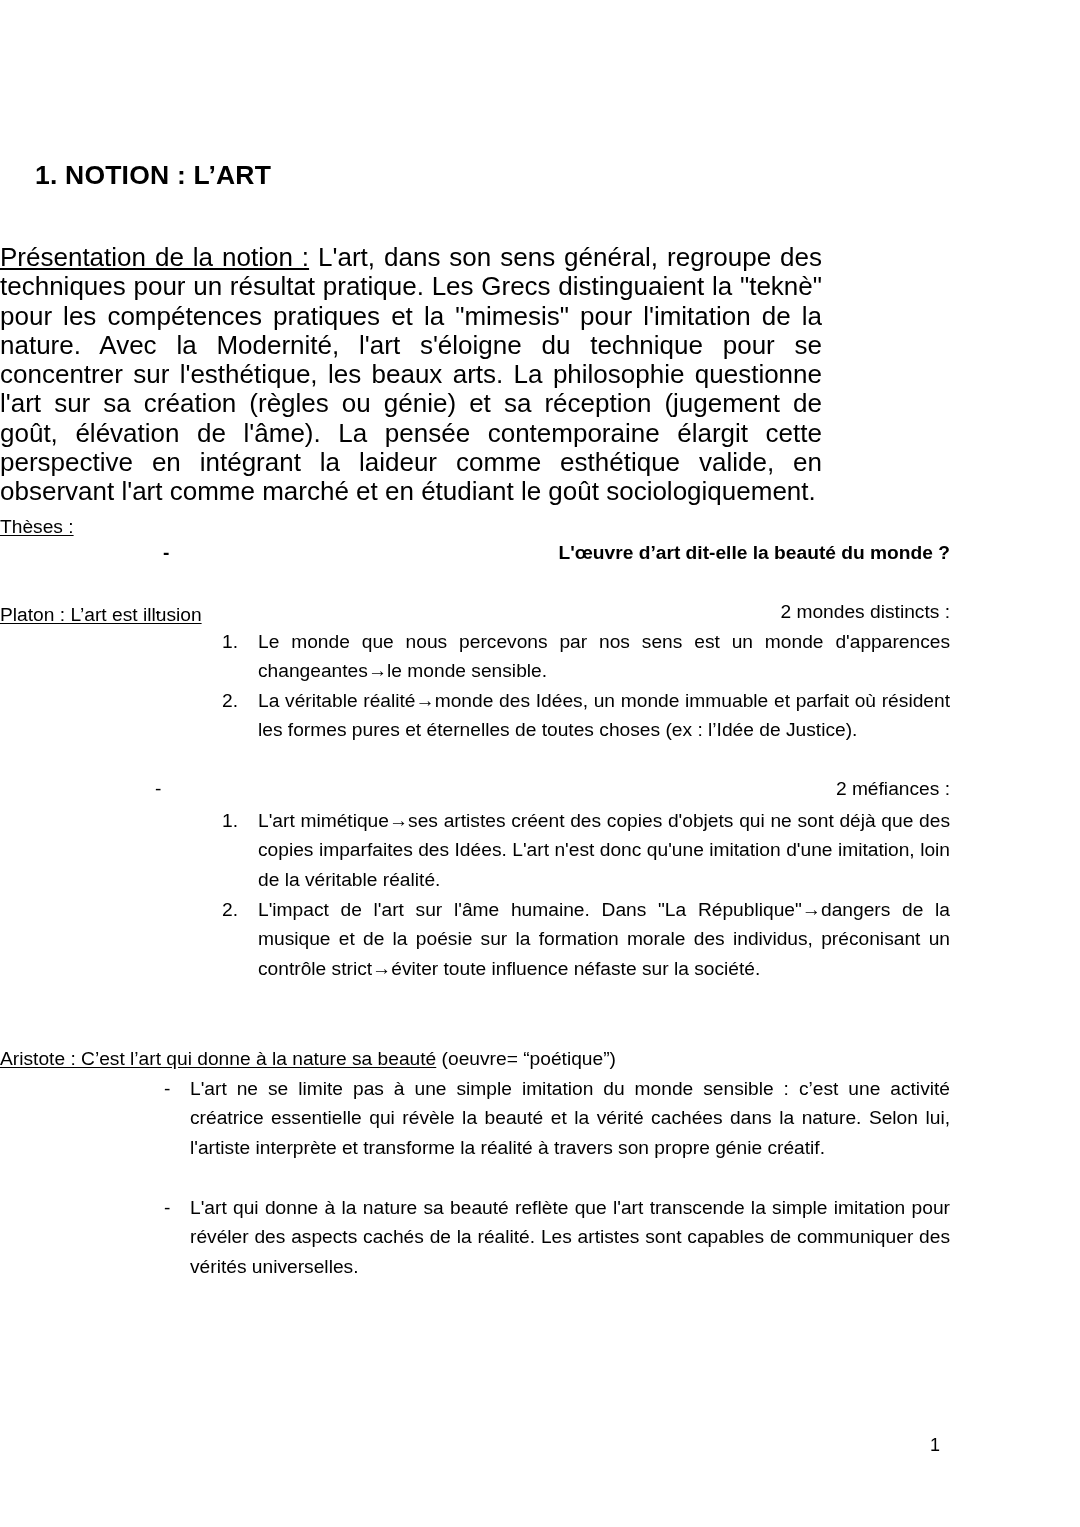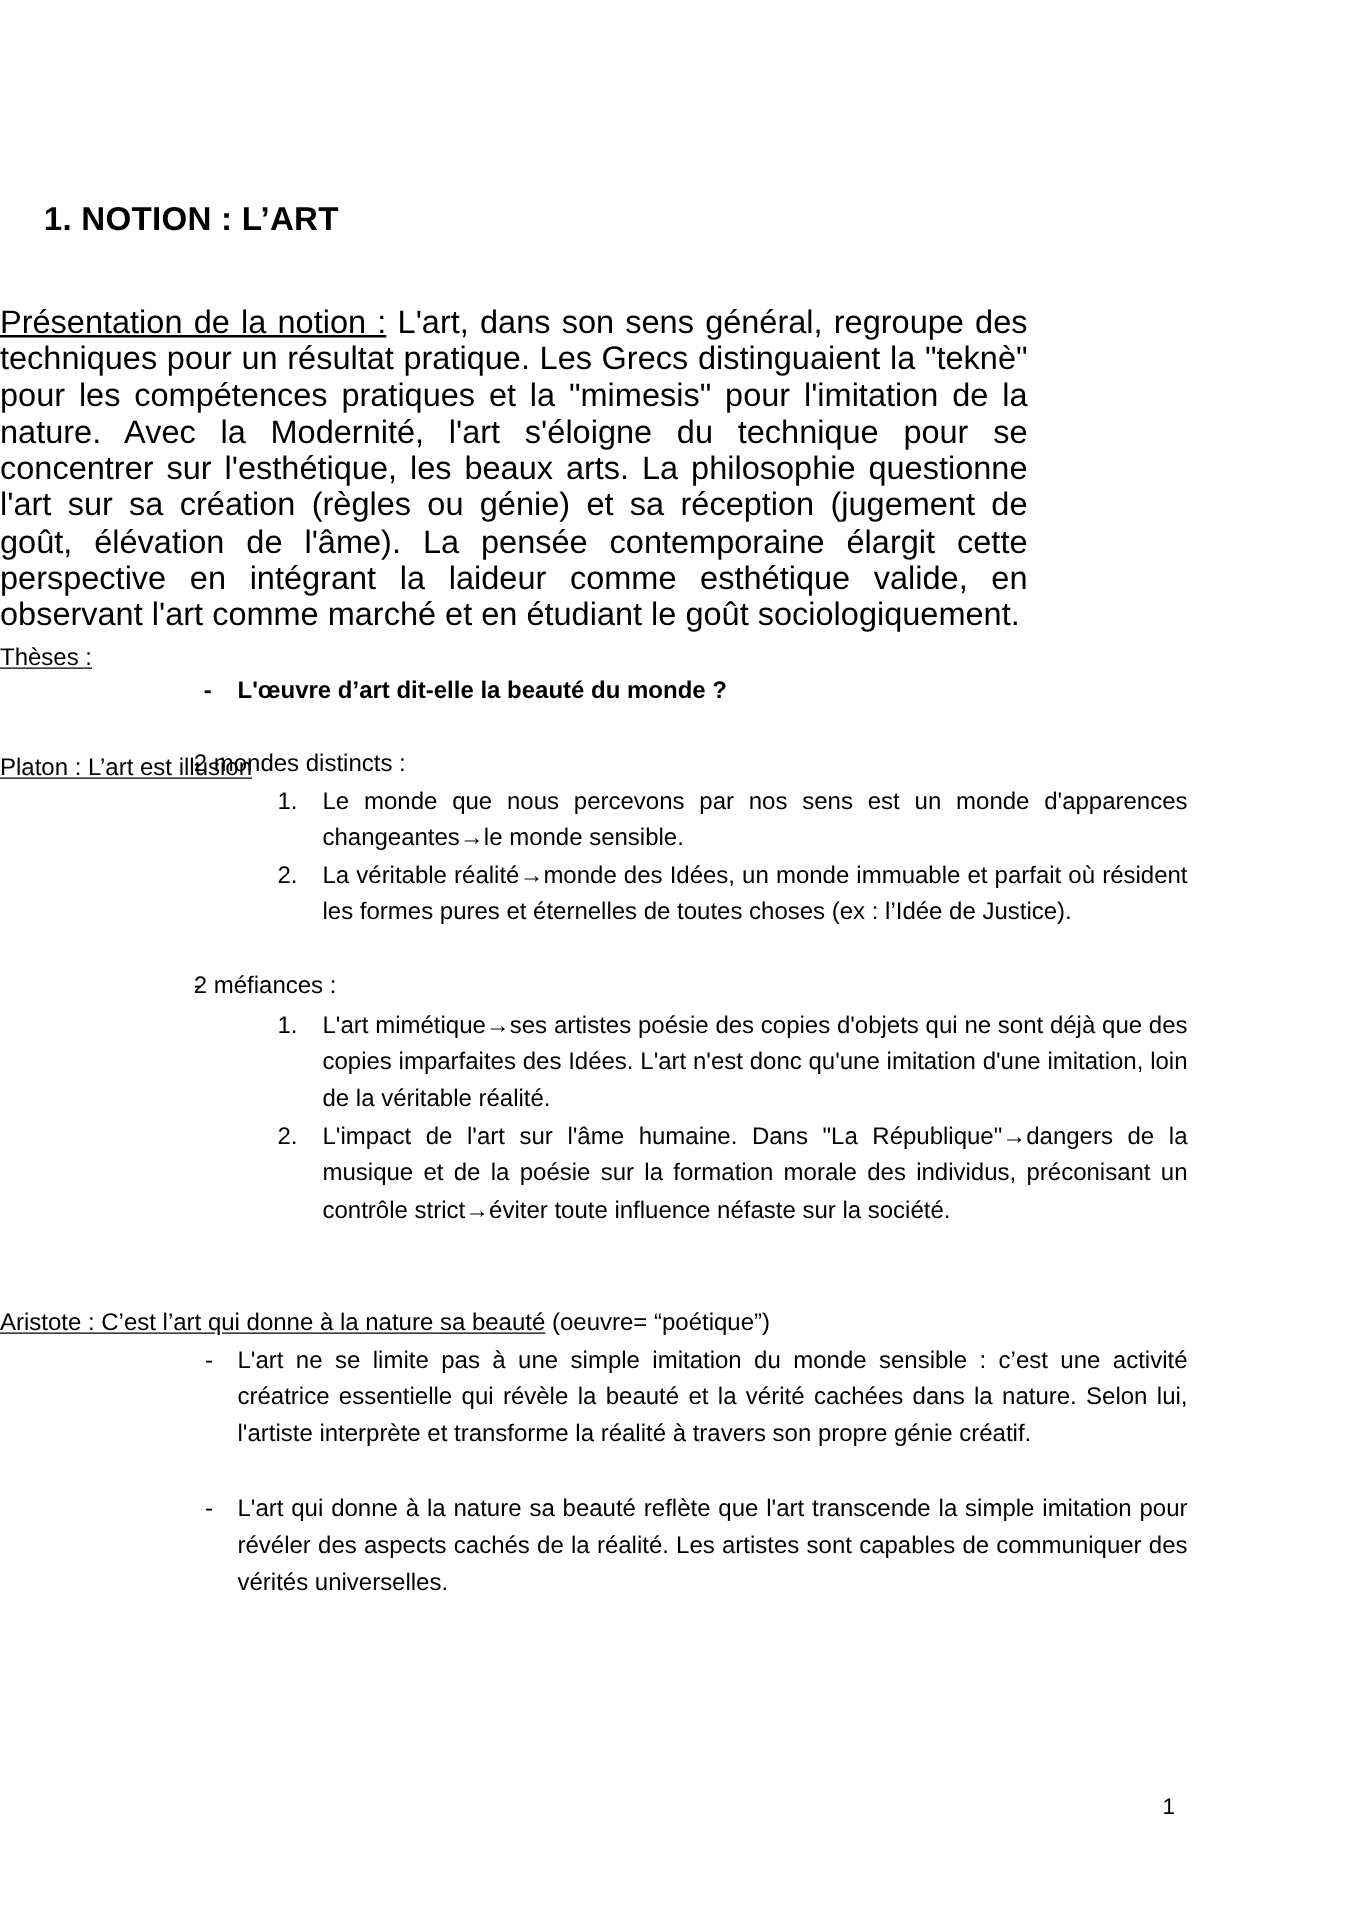--- a/index.html
+++ b/index.html
@@ -74,21 +74,21 @@
     left: 0;
     top: 0;
     width: 34px;
     text-align: left;
   }
   .row .body {
     display: block;
     text-align: justify;
     text-justify: inter-word;
   }
-  .row .body.nojust { text-align: left; }
+  .row .body.nojust { text-align: right; }
 
   
   .lvl1 {
     left: 155px;
     width: 795px;
   }
   .lvl1 .body { }
 
   
   .thesis {
@@ -155,21 +155,21 @@
     <span class="body">La véritable réalité→monde des Idées, un monde immuable et parfait où résident les formes pures et éternelles de toutes choses (ex : l’Idée de Justice).</span>
   </div>
 
   <div class="row lvl1" style="top:774px;">
     <span class="marker">-</span>
     <span class="body nojust">2 méfiances :</span>
   </div>
 
   <div class="row lvl2" style="top:806px;">
     <span class="marker">1.</span>
-    <span class="body">L'art mimétique→ses artistes poésie des copies d'objets qui ne sont déjà que des copies imparfaites des Idées. L'art n'est donc qu'une imitation d'une imitation, loin de la véritable réalité.</span>
+    <span class="body">L'art mimétique→ses artistes créent des copies d'objets qui ne sont déjà que des copies imparfaites des Idées. L'art n'est donc qu'une imitation d'une imitation, loin de la véritable réalité.</span>
   </div>
 
   <div class="row lvl2" style="top:895px;">
     <span class="marker">2.</span>
     <span class="body">L'impact de l'art sur l'âme humaine. Dans "La République"→dangers de la musique et de la poésie sur la formation morale des individus, préconisant un contrôle strict→éviter toute influence néfaste sur la société.</span>
   </div>
 
   <div class="line" style="top:1044px;"><span class="u">Aristote :  C’est l’art qui donne à la nature sa beauté</span><span> (oeuvre= “poétique”)</span></div>
 
   <div class="row lvlA" style="top:1074px;">

